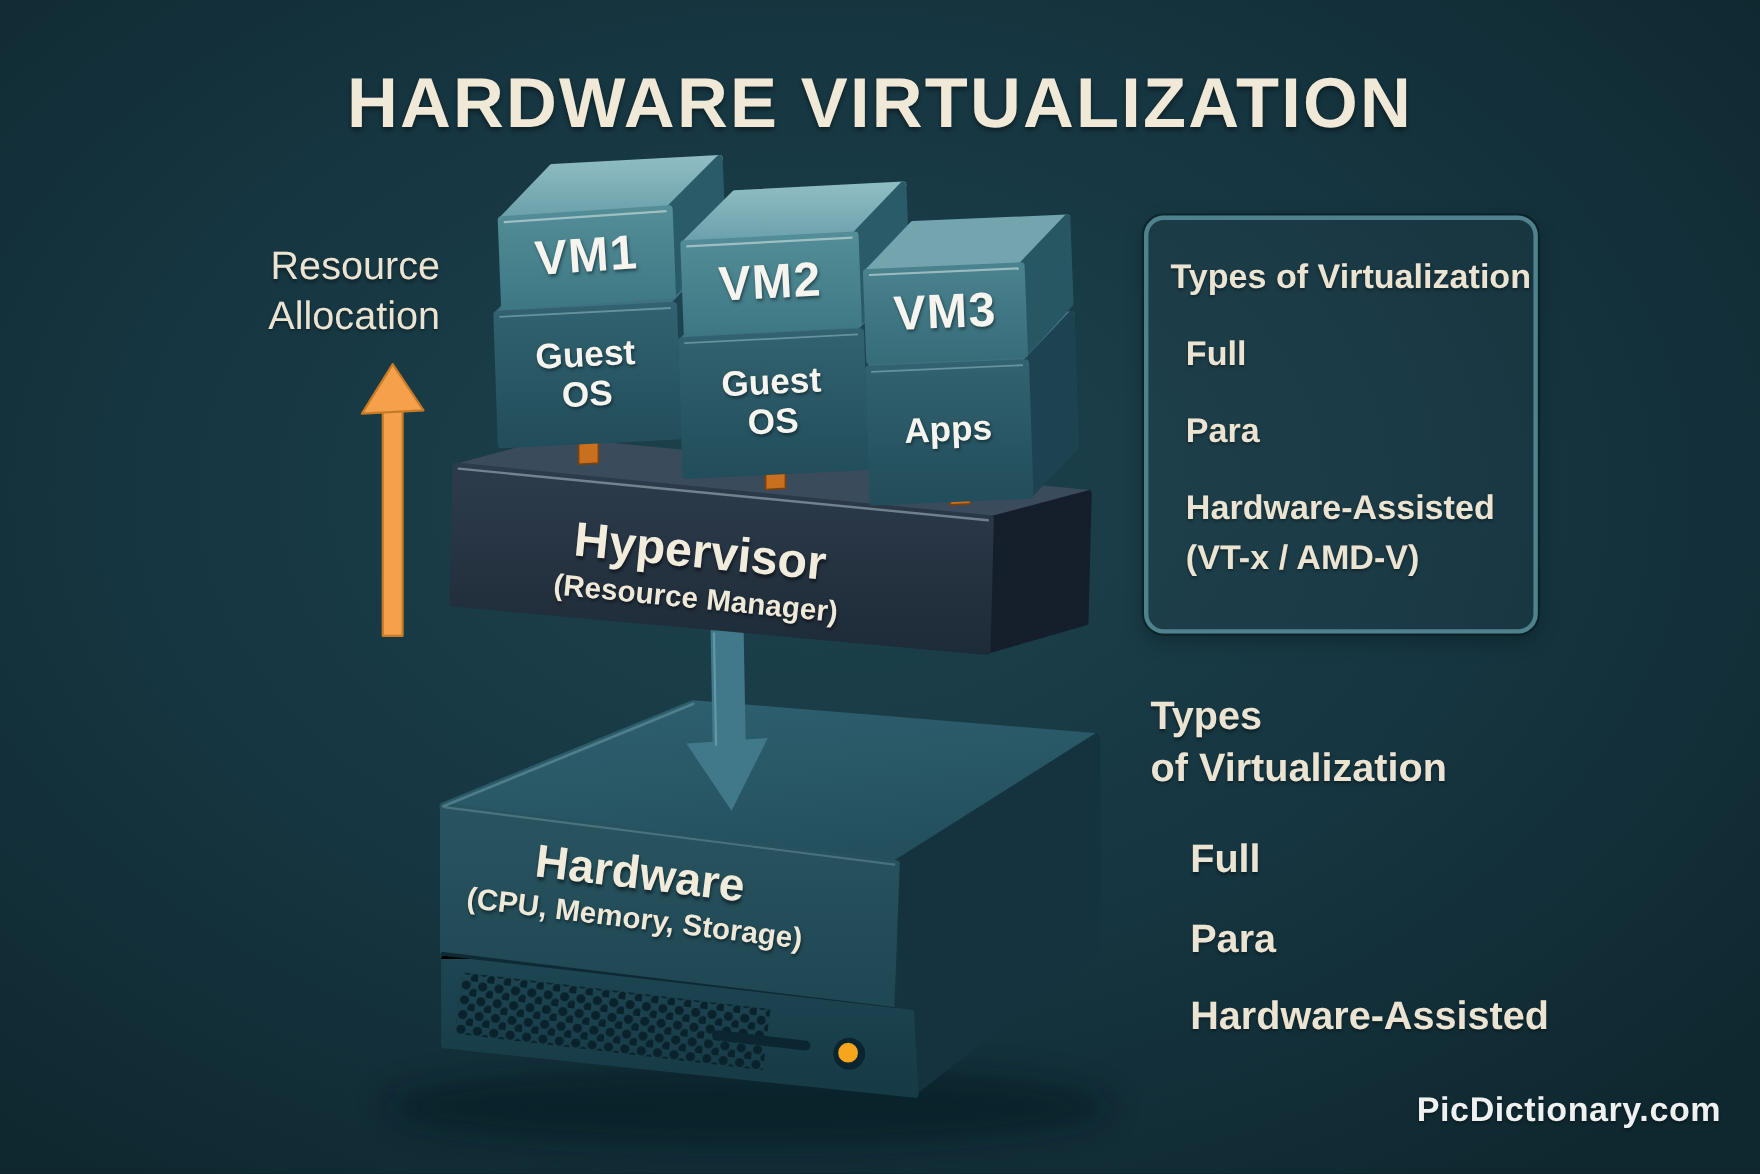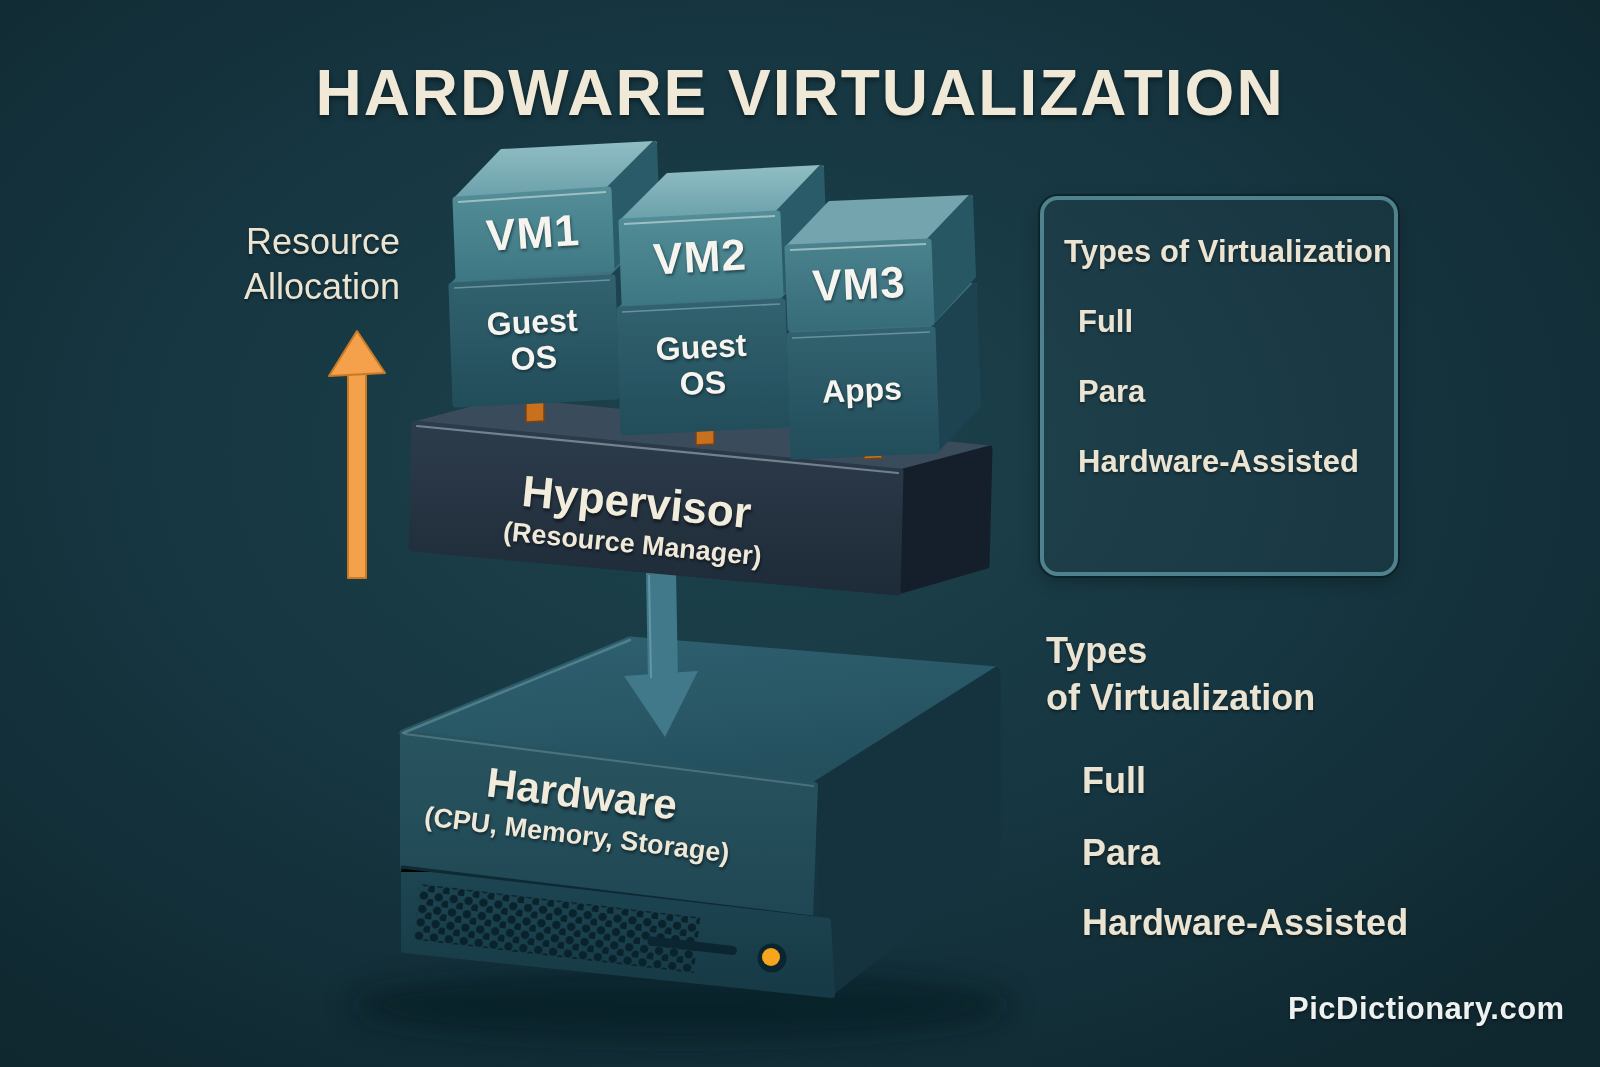--- a/index.html
+++ b/index.html
@@ -231,20 +231,21 @@
   <div class="abs face-label lbl-hardware">
     <span class="hw-title">Hardware</span>
     <span class="hw-sub">(CPU, Memory, Storage)</span>
   </div>
 
   <div class="abs types-panel"></div>
   <div class="abs panel-text panel-title">Types of Virtualization</div>
   <div class="abs panel-text panel-full">Full</div>
   <div class="abs panel-text panel-para">Para</div>
   <div class="abs panel-text panel-hwa">Hardware-Assisted</div>
+  <div class="abs panel-text panel-vtx">(VT-x / AMD-V)</div>
 
   <div class="abs list2-text preline list2-title">Types
 of Virtualization</div>
   <div class="abs list2-text list2-full">Full</div>
   <div class="abs list2-text list2-para">Para</div>
   <div class="abs list2-text list2-hwa">Hardware-Assisted</div>
 
   <div class="abs watermark">PicDictionary.com</div>
 </div>
 

